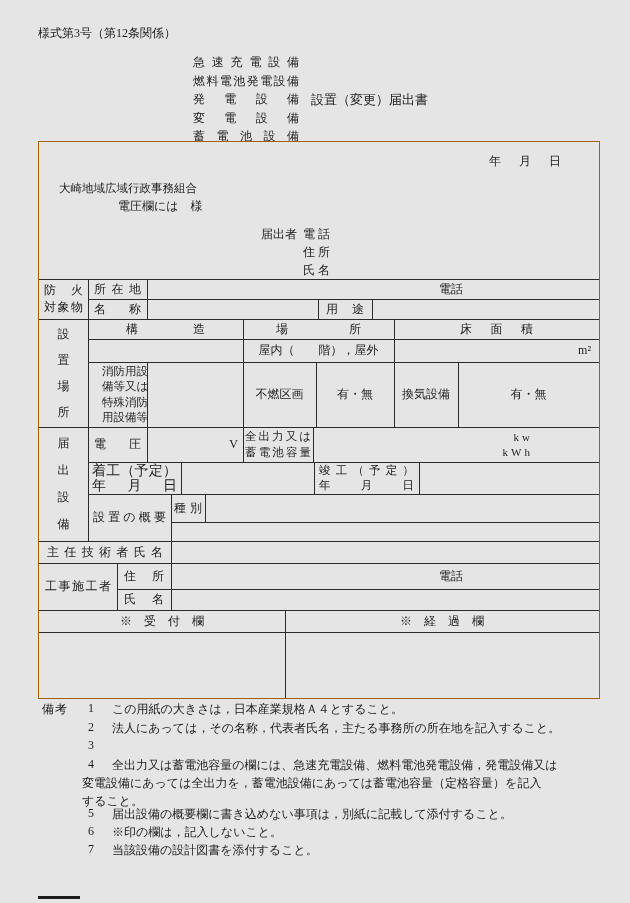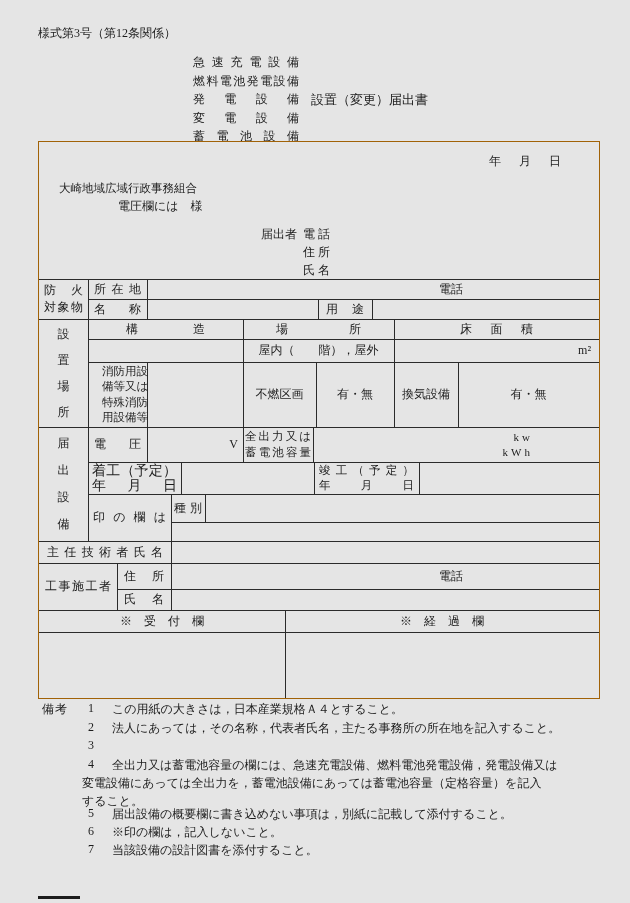--- a/index.html
+++ b/index.html
@@ -161,21 +161,21 @@
     </div>
     <div class="cell" style="left:49px;top:320px;width:93px;height:32px;padding:0 4px;font-size:14px;">
       <span class="j lh15">着工（予定）</span>
       <span class="j lh15">年　月　日</span>
     </div>
     <div class="cell" style="left:275px;top:320px;width:105px;height:32px;padding:0 5px;font-size:11.5px;">
       <span class="j lh15">竣工（予定）</span>
       <span class="j lh15">年　月　日</span>
     </div>
     <div class="cell" style="left:49px;top:352px;width:83px;height:47px;padding:0 5px;">
-      <span class="j">印の欄は</span>
+      <span class="j">設置の概要</span>
     </div>
     <div class="cell" style="left:132px;top:352px;width:34px;height:28px;padding:0 3px;">
       <span class="j">種別</span>
     </div>
 
     <div class="cell" style="left:0;top:399px;width:132px;height:22px;padding:0 8px;">
       <span class="j">主任技術者氏名</span>
     </div>
 
     <div class="cell" style="left:0;top:421px;width:78px;height:47px;padding:0 6px;">

